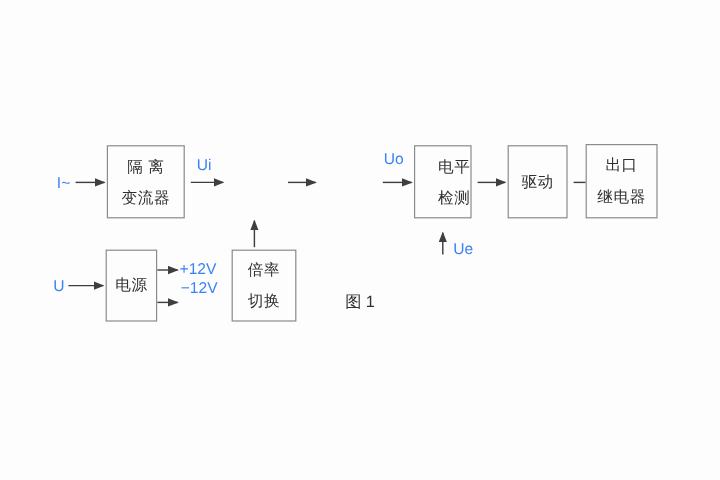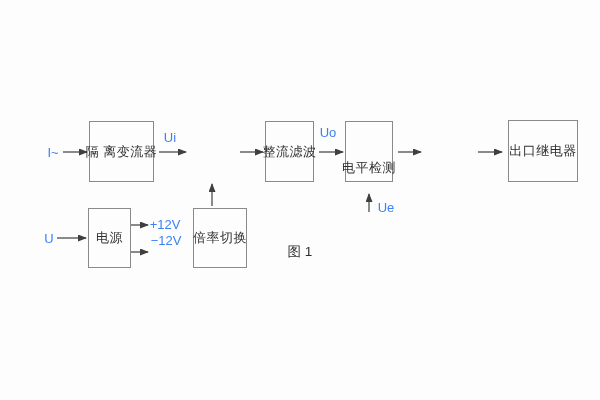--- a/index.html
+++ b/index.html
@@ -21,20 +21,21 @@
     top: 0;
     width: 600px;
     height: 400px;
   }
   .block {
     position: absolute;
     border: 1px solid #8a8a8a;
     background: #fdfdfd;
     box-sizing: border-box;
     display: flex;
+    flex-direction: column;
     align-items: center;
     justify-content: center;
     color: #303030;
     font-size: 13px;
     line-height: 26px;
     letter-spacing: 0.5px;
     text-align: center;
     white-space: nowrap;
   }
   .lbl {
@@ -76,32 +77,31 @@
     <line x1="212" y1="206" x2="212" y2="184" stroke="#3f3f3f" stroke-width="1.2" marker-end="url(#ah)"></line>
     <line x1="369" y1="212" x2="369" y2="194" stroke="#3f3f3f" stroke-width="1.2" marker-end="url(#ah)"></line>
   </svg>
 
   <div class="block" style="left:89px; top:121px; width:65px; height:61px;">
     <div>隔 离</div>
     <div>变流器</div>
   </div>
 
 
-  <div class="block" style="left:265px; top:121px; width:49px; height:61px;">
-    <div>整流</div>
-    <div>滤波</div>
-  </div>
 
   <div class="block" style="left:345px; top:121px; width:48px; height:61px;align-items:flex-end;">
     <div>电平</div>
     <div>检测</div>
   </div>
 
+  <div class="block" style="left:423px; top:121px; width:50px; height:61px;">
+    <div>驱动</div>
+  </div>
 
-  <div class="block" style="left:508px; top:120px; width:70px; height:62px;">
+  <div class="block" style="left:488px; top:120px; width:60px; height:62px;">
     <div>出口</div>
     <div>继电器</div>
   </div>
 
   <div class="block" style="left:88px; top:208px; width:43px; height:60px;">
     <div>电源</div>
   </div>
 
   <div class="block" style="left:193px; top:208px; width:54px; height:60px;">
     <div>倍率</div>

